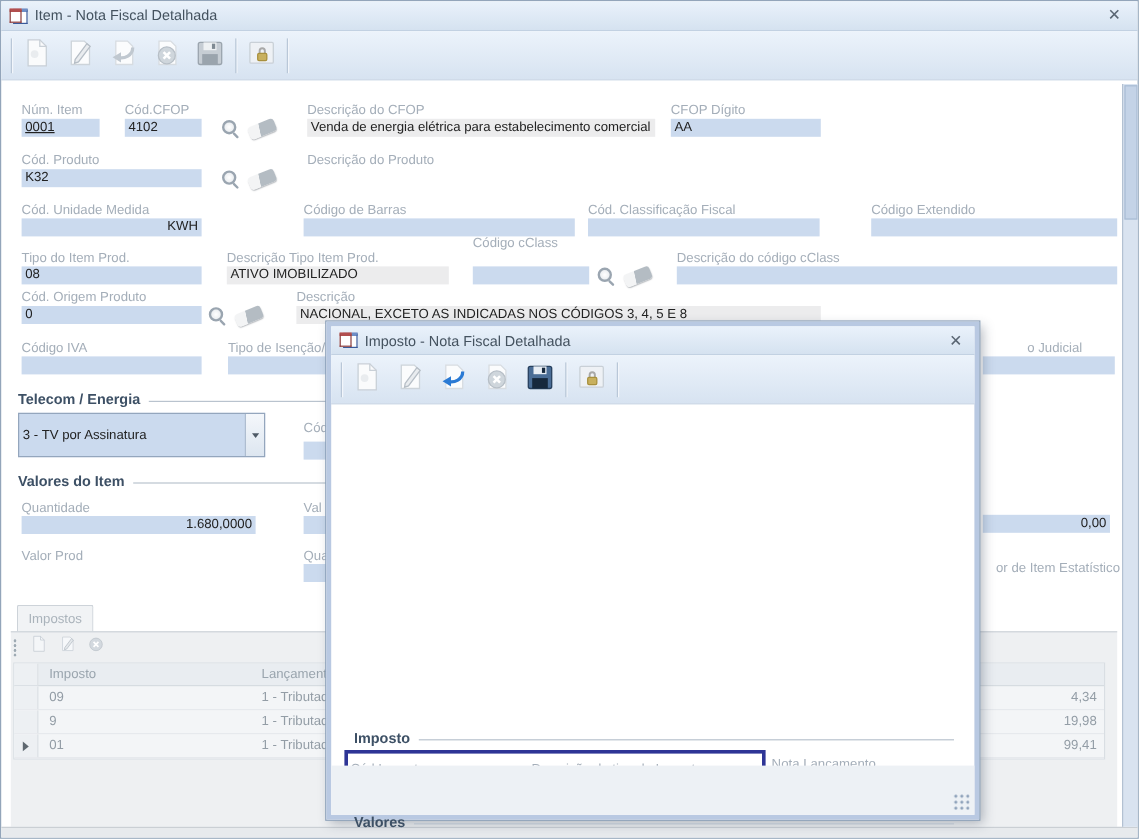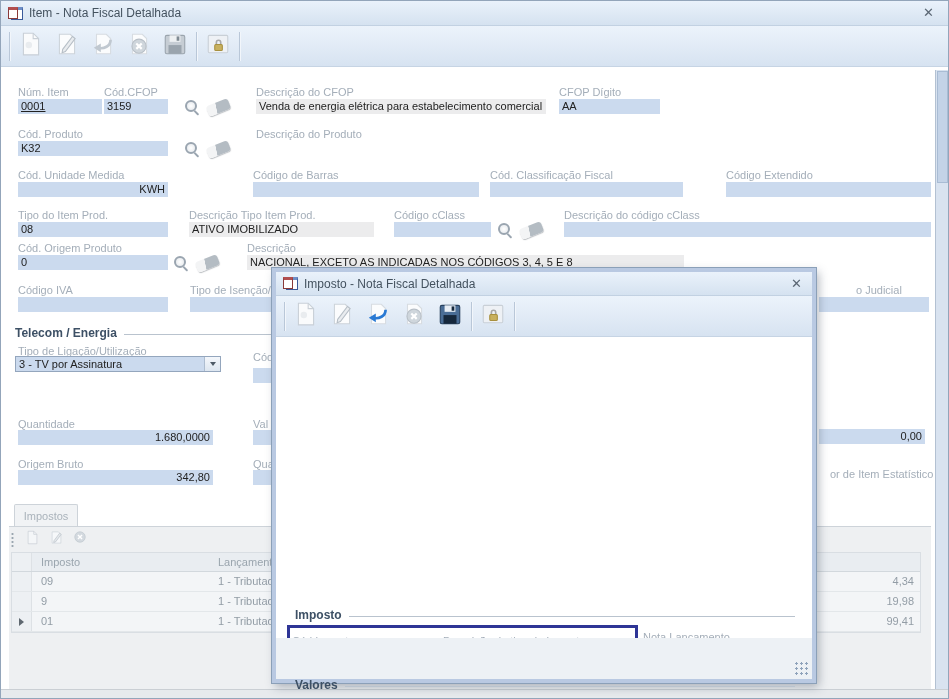--- a/index.html
+++ b/index.html
@@ -134,50 +134,50 @@
         <span><svg width="26" height="26" viewBox="0 0 24 24">
             <rect x="3" y="4" width="18" height="16" rx="1" fill="#eef1f5" stroke="#c9d0d7"></rect>
             <path d="M10.5 13 v-2.5 a2 2 0 0 1 4 0 V13" fill="none" stroke="#a8a8a8" stroke-width="1.5"></path>
             <rect x="9" y="12.5" width="7" height="5.5" rx="1" fill="#c8b05e" stroke="#a8903e"></rect>
           </svg></span>
       </div>
     <span class="tsep"></span>
   </div>
 
   <div class="lbl" style="left:17px;top:85px;">Núm. Item</div>
-  <div class="inp" style="left:17px;top:98px;width:84px;text-decoration:underline;">0001</div>
+  <div class="inp" style="left:17px;top:98px;width:65px;text-decoration:underline;">0001</div>
   <div class="lbl" style="left:103px;top:85px;">Cód.CFOP</div>
-  <div class="inp" style="left:103px;top:98px;width:64px;">3159</div>
+  <div class="inp" style="left:103px;top:98px;width:64px;">4102</div>
   <span class="mag" style="left:183px;top:98px;"></span>
   <span class="eraser" style="left:206px;top:101px;"></span>
   <div class="lbl" style="left:255px;top:85px;">Descrição do CFOP</div>
   <div class="inp ro" style="left:255px;top:98px;width:290px;">Venda de energia elétrica para estabelecimento comercial</div>
   <div class="lbl" style="left:558px;top:85px;">CFOP Dígito</div>
-  <div class="inp" style="left:558px;top:98px;width:101px;">AA</div>
+  <div class="inp" style="left:558px;top:98px;width:125px;">AA</div>
 
   <div class="lbl" style="left:17px;top:127px;">Cód. Produto</div>
   <div class="inp" style="left:17px;top:140px;width:150px;">K32</div>
   <span class="mag" style="left:183px;top:140px;"></span>
   <span class="eraser" style="left:206px;top:143px;"></span>
   <div class="lbl" style="left:255px;top:127px;">Descrição do Produto</div>
 
   <div class="lbl" style="left:17px;top:168px;">Cód. Unidade Medida</div>
   <div class="inp" style="left:17px;top:181px;width:150px;text-align:right;">KWH</div>
   <div class="lbl" style="left:252px;top:168px;">Código de Barras</div>
   <div class="inp" style="left:252px;top:181px;width:226px;"></div>
   <div class="lbl" style="left:489px;top:168px;">Cód. Classificação Fiscal</div>
   <div class="inp" style="left:489px;top:181px;width:193px;"></div>
   <div class="lbl" style="left:725px;top:168px;">Código Extendido</div>
   <div class="inp" style="left:725px;top:181px;width:205px;"></div>
 
   <div class="lbl" style="left:17px;top:208px;">Tipo do Item Prod.</div>
   <div class="inp" style="left:17px;top:221px;width:150px;">08</div>
   <div class="lbl" style="left:188px;top:208px;">Descrição Tipo Item Prod.</div>
   <div class="inp ro" style="left:188px;top:221px;width:185px;">ATIVO IMOBILIZADO</div>
-  <div class="lbl" style="left:393px;top:208px;">Código cClass</div>
+  <div class="lbl" style="left:393px;top:196px;">Código cClass</div>
   <div class="inp" style="left:393px;top:221px;width:97px;"></div>
   <span class="mag" style="left:496px;top:221px;"></span>
   <span class="eraser" style="left:519px;top:224px;"></span>
   <div class="lbl" style="left:563px;top:208px;">Descrição do código cClass</div>
   <div class="inp" style="left:563px;top:221px;width:367px;"></div>
 
   <div class="lbl" style="left:17px;top:241px;">Cód. Origem Produto</div>
   <div class="inp" style="left:17px;top:254px;width:150px;">0</div>
   <span class="mag" style="left:172px;top:254px;"></span>
   <span class="eraser" style="left:195px;top:257px;"></span>
@@ -189,37 +189,40 @@
   <div class="lbl" style="left:189px;top:283px;">Tipo de Isenção/</div>
   <div class="inp" style="left:189px;top:296px;width:83px;"></div>
   <div class="lbl" style="left:855px;top:283px;">o Judicial</div>
   <div class="inp" style="left:818px;top:296px;width:110px;"></div>
 
   <div class="sect" style="left:14px;top:325px;width:258px;">
     <span>Telecom / Energia</span>
       <span class="rule"></span>
   </div>
   <div class="lbl" style="left:17px;top:344px;">Tipo de Ligação/Utilização</div>
-  <div class="combo" style="left:14px;top:355px;width:206px;height:16px;justify-content:space-between;">
+  <div class="combo" style="left:14px;top:343px;width:206px;height:37px;justify-content:space-between;">
     <span>3 - TV por Assinatura</span>
     <span class="arrowbtn">
         <span class="arrow-down"></span>
       </span>
   </div>
   <div class="lbl" style="left:252px;top:350px;">Cód</div>
   <div class="inp" style="left:252px;top:367px;width:20px;"></div>
 
+  <div class="sect" style="left:14px;top:393px;width:258px;">
+    <span>Valores do Item</span>
+      <span class="rule"></span>
+  </div>
   <div class="lbl" style="left:17px;top:417px;">Quantidade</div>
   <div class="inp num" style="left:17px;top:429px;width:195px;">1.680,0000</div>
   <div class="lbl" style="left:252px;top:417px;">Val</div>
   <div class="inp" style="left:252px;top:429px;width:20px;"></div>
   <div class="inp num" style="left:818px;top:428px;width:106px;">0,00</div>
 
-  <div class="lbl" style="left:17px;top:457px;">Origem Bruto</div>
-  <div class="inp num" style="left:17px;top:469px;width:195px;">342,80</div>
+  <div class="lbl" style="left:17px;top:457px;">Valor Prod</div>
   <div class="lbl" style="left:252px;top:457px;">Qua</div>
   <div class="inp" style="left:252px;top:469px;width:20px;"></div>
   <div class="lbl" style="left:829px;top:467px;">or de Item Estatístico</div>
 
   <div class="tab">Impostos</div>
   <div class="gridpanel"></div>
   <div class="minibar">
     <span class="grip"></span>
     <div class="mtb">
         <span><svg width="15" height="15" viewBox="0 0 24 24">

